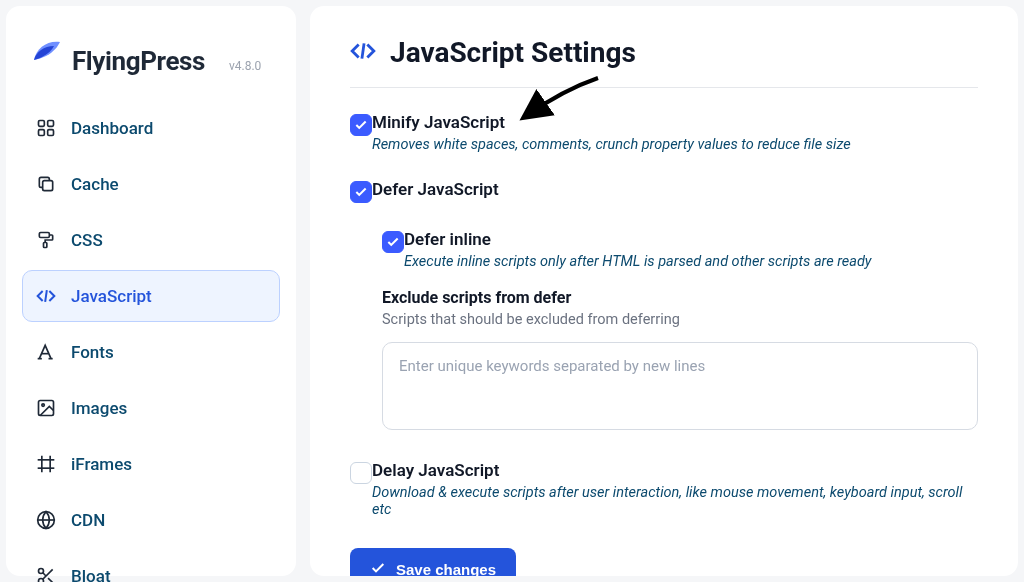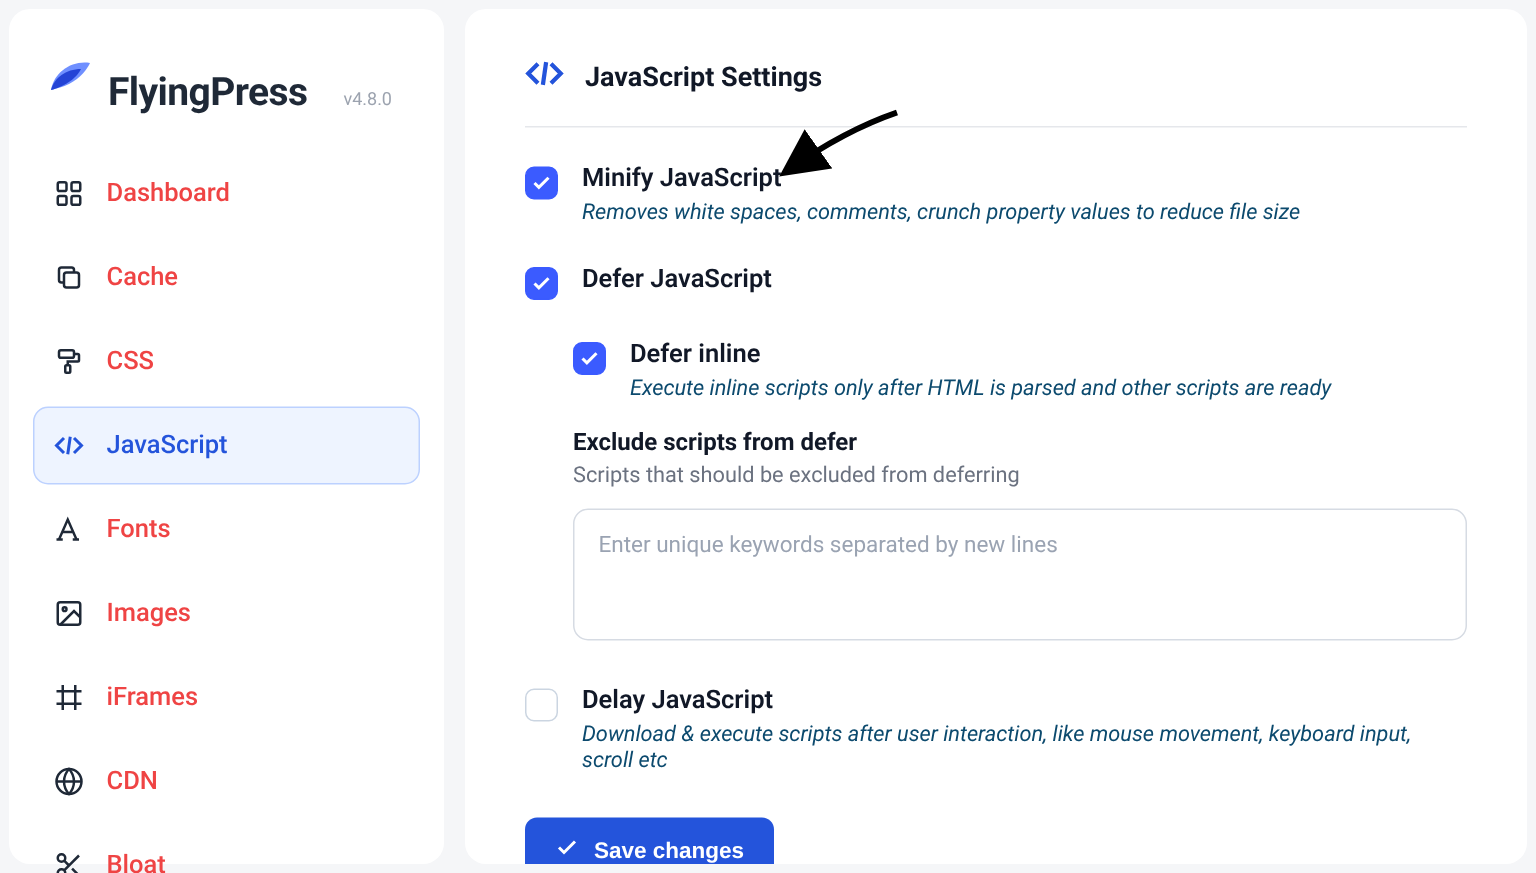--- a/index.html
+++ b/index.html
@@ -58,21 +58,21 @@
   }
   .nav-item {
     display: flex;
     align-items: center;
     gap: 14px;
     padding: 14px 12px;
     border-radius: 10px;
     cursor: pointer;
     font-size: 17px;
     font-weight: 500;
-    color: #ef4444;
+    color: #0c4a6e;
     border: 1px solid transparent;
   }
   .nav-item.active {
     background: #eef4ff;
     border: 1px solid #bcd1ff;
     color: #2454db;
   }
   .nav-item.active .nav-icon svg { stroke: #2454db; fill: none; }
   .nav-icon {
     width: 22px;
@@ -92,34 +92,33 @@
   }
   .page-header {
     display: flex;
     align-items: center;
     gap: 14px;
     padding-bottom: 18px;
     border-bottom: 1px solid #e5e7eb;
   }
   .page-icon svg { stroke: #2454db; }
   .page-title {
-    font-size: 18px;
+    font-size: 28px;
     font-weight: 700;
     color: #111827;
   }
   .settings {
     padding-top: 24px;
     display: flex;
     flex-direction: column;
     gap: 26px;
     position: relative;
   }
   .setting-row {
     display: flex;
-    gap: 16px;
   }
   .setting-row.indent-1 { margin-left: 32px; }
   .checkbox {
     width: 22px;
     height: 22px;
     border-radius: 6px;
     border: 1.5px solid #cbd5e1;
     background: #fff;
     display: flex;
     align-items: center;

